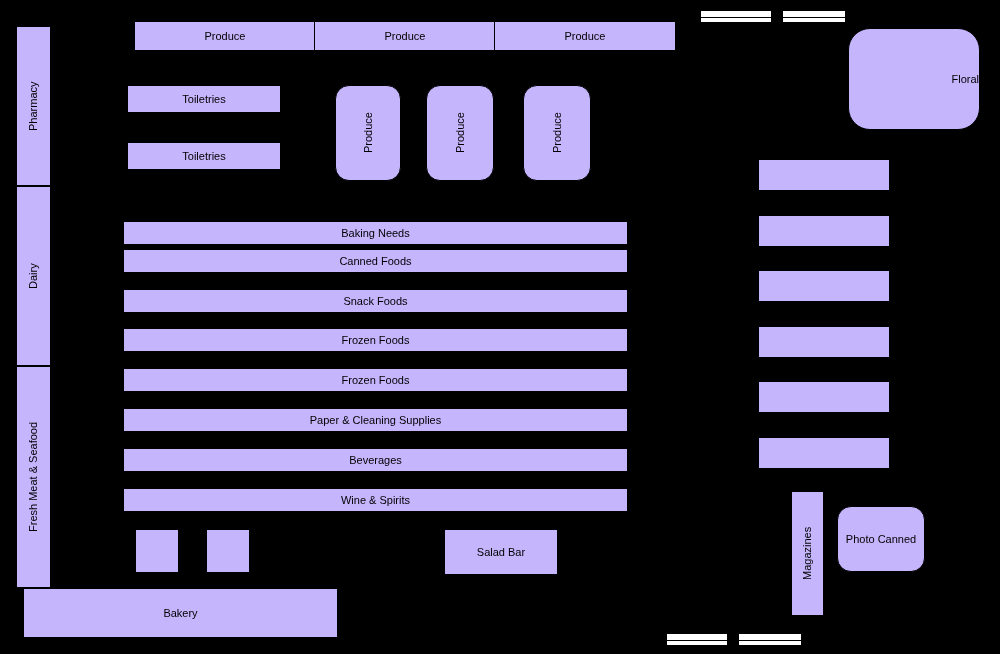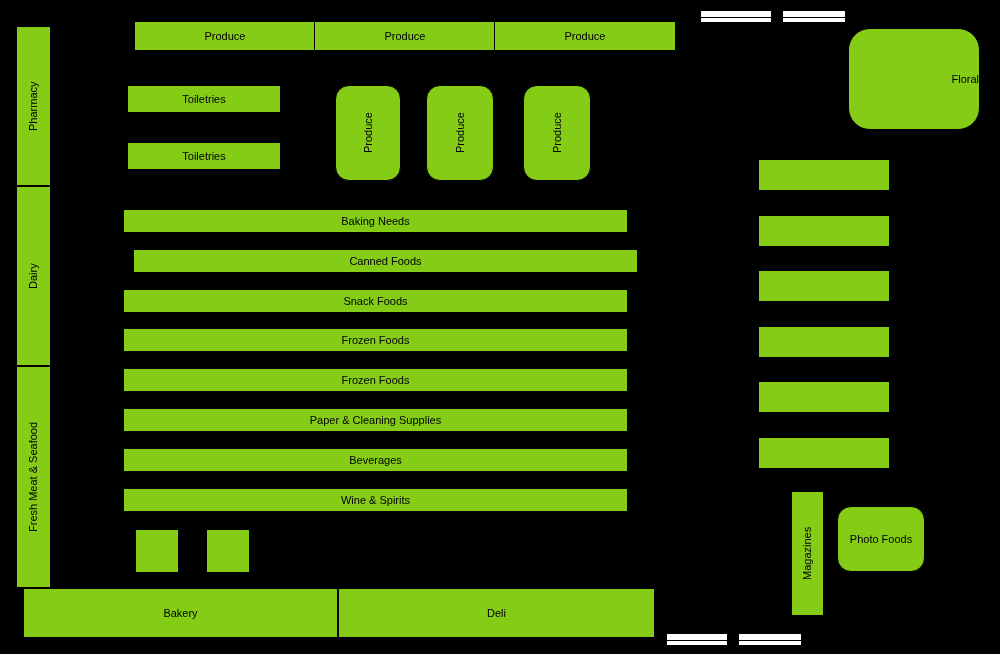--- a/index.html
+++ b/index.html
@@ -12,21 +12,21 @@
     width: 1000px;
     height: 654px;
     background: #000000;
     border: 1px solid #000000;
     box-sizing: border-box;
     font-family: "Liberation Sans", sans-serif;
     overflow: hidden;
   }
   .box {
     position: absolute;
-    background: #84cc16;
+    background: #c4b5fd;
     border: 1px solid #000000;
     box-sizing: border-box;
     display: flex;
     align-items: center;
     justify-content: center;
     color: #000000;
     font-size: 11px;
     line-height: 1.1;
     text-align: center;
     overflow: hidden;
@@ -88,24 +88,24 @@
   <div class="box rounded vert" style="left:334px;top:84px;width:66px;height:96px;">
     <span>Produce</span>
   </div>
   <div class="box rounded vert" style="left:425px;top:84px;width:68px;height:96px;">
     <span>Produce</span>
   </div>
   <div class="box rounded vert" style="left:522px;top:84px;width:68px;height:96px;">
     <span>Produce</span>
   </div>
 
-  <div class="box" style="left:122px;top:208px;width:505px;height:24px;">
+  <div class="box" style="left:122px;top:220px;width:505px;height:24px;">
     <span>Baking Needs</span>
   </div>
-  <div class="box" style="left:132px;top:248px;width:505px;height:24px;">
+  <div class="box" style="left:122px;top:248px;width:505px;height:24px;">
     <span>Canned Foods</span>
   </div>
   <div class="box" style="left:122px;top:288px;width:505px;height:24px;">
     <span>Snack Foods</span>
   </div>
   <div class="box" style="left:122px;top:327px;width:505px;height:24px;">
     <span>Frozen Foods</span>
   </div>
   <div class="box" style="left:122px;top:367px;width:505px;height:24px;">
     <span>Frozen Foods</span>
@@ -120,26 +120,26 @@
     <span>Wine &amp; Spirits</span>
   </div>
 
   <div class="box" style="left:134px;top:528px;width:44px;height:44px;">
     <span></span>
   </div>
   <div class="box" style="left:205px;top:528px;width:44px;height:44px;">
     <span></span>
   </div>
 
+  <div class="box" style="left:443px;top:528px;width:114px;height:46px;">
+    <span>Salad Bar</span>
+  </div>
 
   <div class="box" style="left:22px;top:587px;width:315px;height:50px;justify-content:center;">
     <span>Bakery</span>
-  </div>
-  <div class="box" style="left:337px;top:587px;width:317px;height:50px;">
-    <span>Deli</span>
   </div>
 
   <div class="box rounded-lg" style="left:847px;top:27px;width:132px;height:102px;">
     <span>Floral</span>
   </div>
 
   <div class="box" style="left:757px;top:158px;width:132px;height:32px;">
     <span></span>
   </div>
   <div class="box" style="left:757px;top:214px;width:132px;height:32px;">
@@ -156,21 +156,21 @@
   </div>
   <div class="box" style="left:757px;top:436px;width:132px;height:32px;">
     <span></span>
   </div>
 
   <div class="box vert" style="left:790px;top:490px;width:33px;height:125px;">
     <span>Magazines</span>
   </div>
 
   <div class="box rounded" style="left:836px;top:505px;width:88px;height:66px;">
-    <span>Photo Foods</span>
+    <span>Photo Canned</span>
   </div>
 
   <div class="entry" style="left:699px;top:9px;width:146px;height:13px;">
     <div class="slot" style="left:70px;top:0px;width:12px;height:13px;"></div>
     <div class="slot" style="left:0px;top:6px;width:146px;height:1px;"></div>
   </div>
   <div class="entry" style="left:665px;top:632px;width:136px;height:13px;">
     <div class="slot" style="left:60px;top:0px;width:12px;height:13px;"></div>
     <div class="slot" style="left:0px;top:6px;width:136px;height:1px;"></div>
   </div>

